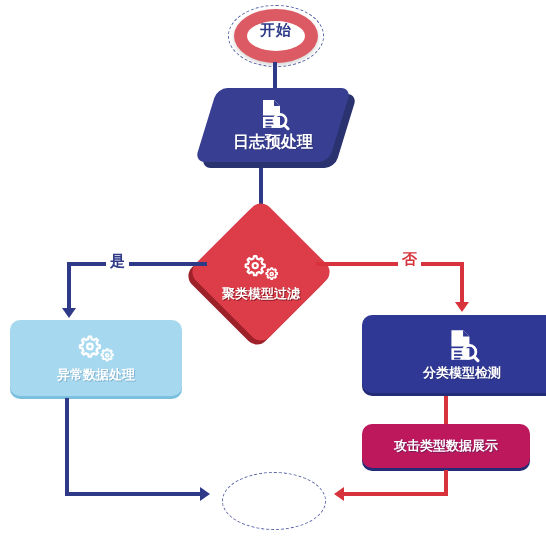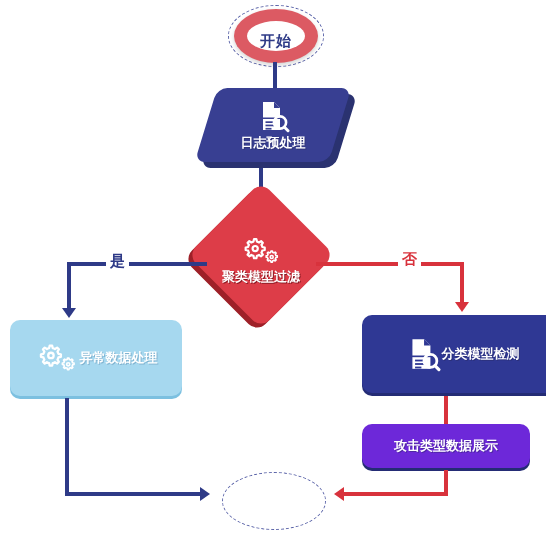--- a/index.html
+++ b/index.html
@@ -27,63 +27,63 @@
     color:#ffffff;font-weight:bold;white-space:nowrap;
     text-shadow:1px 1px 0 rgba(40,40,90,.45);
   }
 
   
   .terminator{position:absolute;display:flex;align-items:center;justify-content:center;}
   .term-dash{position:absolute;left:0;top:0;right:0;bottom:0;border-radius:50%;
              border:1px dashed #5a63a8;box-sizing:border-box;}
   .term-ring{position:absolute;border-radius:50%;box-sizing:border-box;
              display:flex;align-items:center;justify-content:center;}
-  .term-inner{border-radius:50%;background:#ffffff;display:flex;align-items:flex-end;justify-content:center;}
+  .term-inner{border-radius:50%;background:#ffffff;display:flex;align-items:flex-start;justify-content:center;}
   .term-txt{font-size:15px;font-weight:bold;color:#2e3a87;letter-spacing:1px;}
 
   #start-node{left:228px;top:5px;width:96px;height:62px;}
   #start-node .term-ring{left:6px;top:4px;right:6px;bottom:4px;background:#dc5a63;
              box-shadow:0 2px 4px rgba(0,0,0,.18);}
   #start-node .term-inner{width:58px;height:30px;}
 
   #end-node{left:222px;top:472px;width:104px;height:58px;}
   #end-node .term-ring{left:8px;top:4px;right:8px;bottom:4px;background:#4e5aa3;
              box-shadow:0 2px 4px rgba(0,0,0,.18);}
   #end-node .term-inner{width:60px;height:28px;}
 
   
   #log-node{position:absolute;left:206px;top:88px;width:140px;height:80px;}
   #log-node .skew-shadow{position:absolute;left:6px;top:6px;width:134px;height:74px;
       background:#2a3270;border-radius:10px;transform:skewX(-17deg);}
   #log-node .skew-body{position:absolute;left:0;top:0;width:134px;height:74px;
       background:#383f92;border-radius:10px;transform:skewX(-17deg);}
   #log-node .content{position:absolute;left:0;top:0;width:134px;height:74px;
       display:flex;flex-direction:column;align-items:center;justify-content:center;gap:1px;}
-  #log-node .node-label{font-size:13px;}
-
-  
-  #decision-node{position:absolute;left:205px;top:203px;width:112px;height:112px;text-decoration:underline;}
+  #log-node .node-label{font-size:16px;}
+
+  
+  #decision-node{position:absolute;left:205px;top:220px;width:112px;height:112px;text-decoration:underline;}
   #decision-node .dia-shadow{position:absolute;left:0;top:4px;width:104px;height:104px;
       background:#9e2028;border-radius:12px;transform:rotate(45deg);}
   #decision-node .dia-body{position:absolute;left:4px;top:0;width:104px;height:104px;
       background:#dd3d48;border-radius:12px;transform:rotate(45deg);}
   #decision-node .content{position:absolute;left:0;top:6px;width:112px;height:104px;
       display:flex;flex-direction:column;align-items:center;justify-content:center;gap:2px;}
   #decision-node .node-label{font-size:13px;text-shadow:1px 1px 0 rgba(120,20,28,.85);}
 
   
-  .proc{position:absolute;border-radius:10px;display:flex;
+  .proc{position:absolute;border-radius:10px;display:flex;flex-direction:column;
         align-items:center;justify-content:center;gap:1px;box-sizing:border-box;}
   #abnormal-node{left:10px;top:320px;width:172px;height:76px;background:#a6d8ef;
         box-shadow:0 3px 0 #7cc0e0;}
   #abnormal-node .node-label{font-size:13px;text-shadow:1px 1px 0 rgba(120,170,200,.8);}
   #classify-node{left:362px;top:315px;width:200px;height:78px;background:#2f3894;
         box-shadow:0 3px 0 #242c75;}
   #classify-node .node-label{font-size:13px;}
-  #attack-node{left:362px;top:424px;width:168px;height:44px;background:#6d28d9;
+  #attack-node{left:362px;top:424px;width:168px;height:44px;background:#be185d;
         box-shadow:0 3px 0 #242c75;}
   #attack-node .node-label{font-size:13px;}
 
   
   .icon{display:block;}
 
   
   .conn{position:absolute;background:#2e3a87;}
   .conn.red{background:#d8323c;}
   .arrow{position:absolute;width:0;height:0;}

